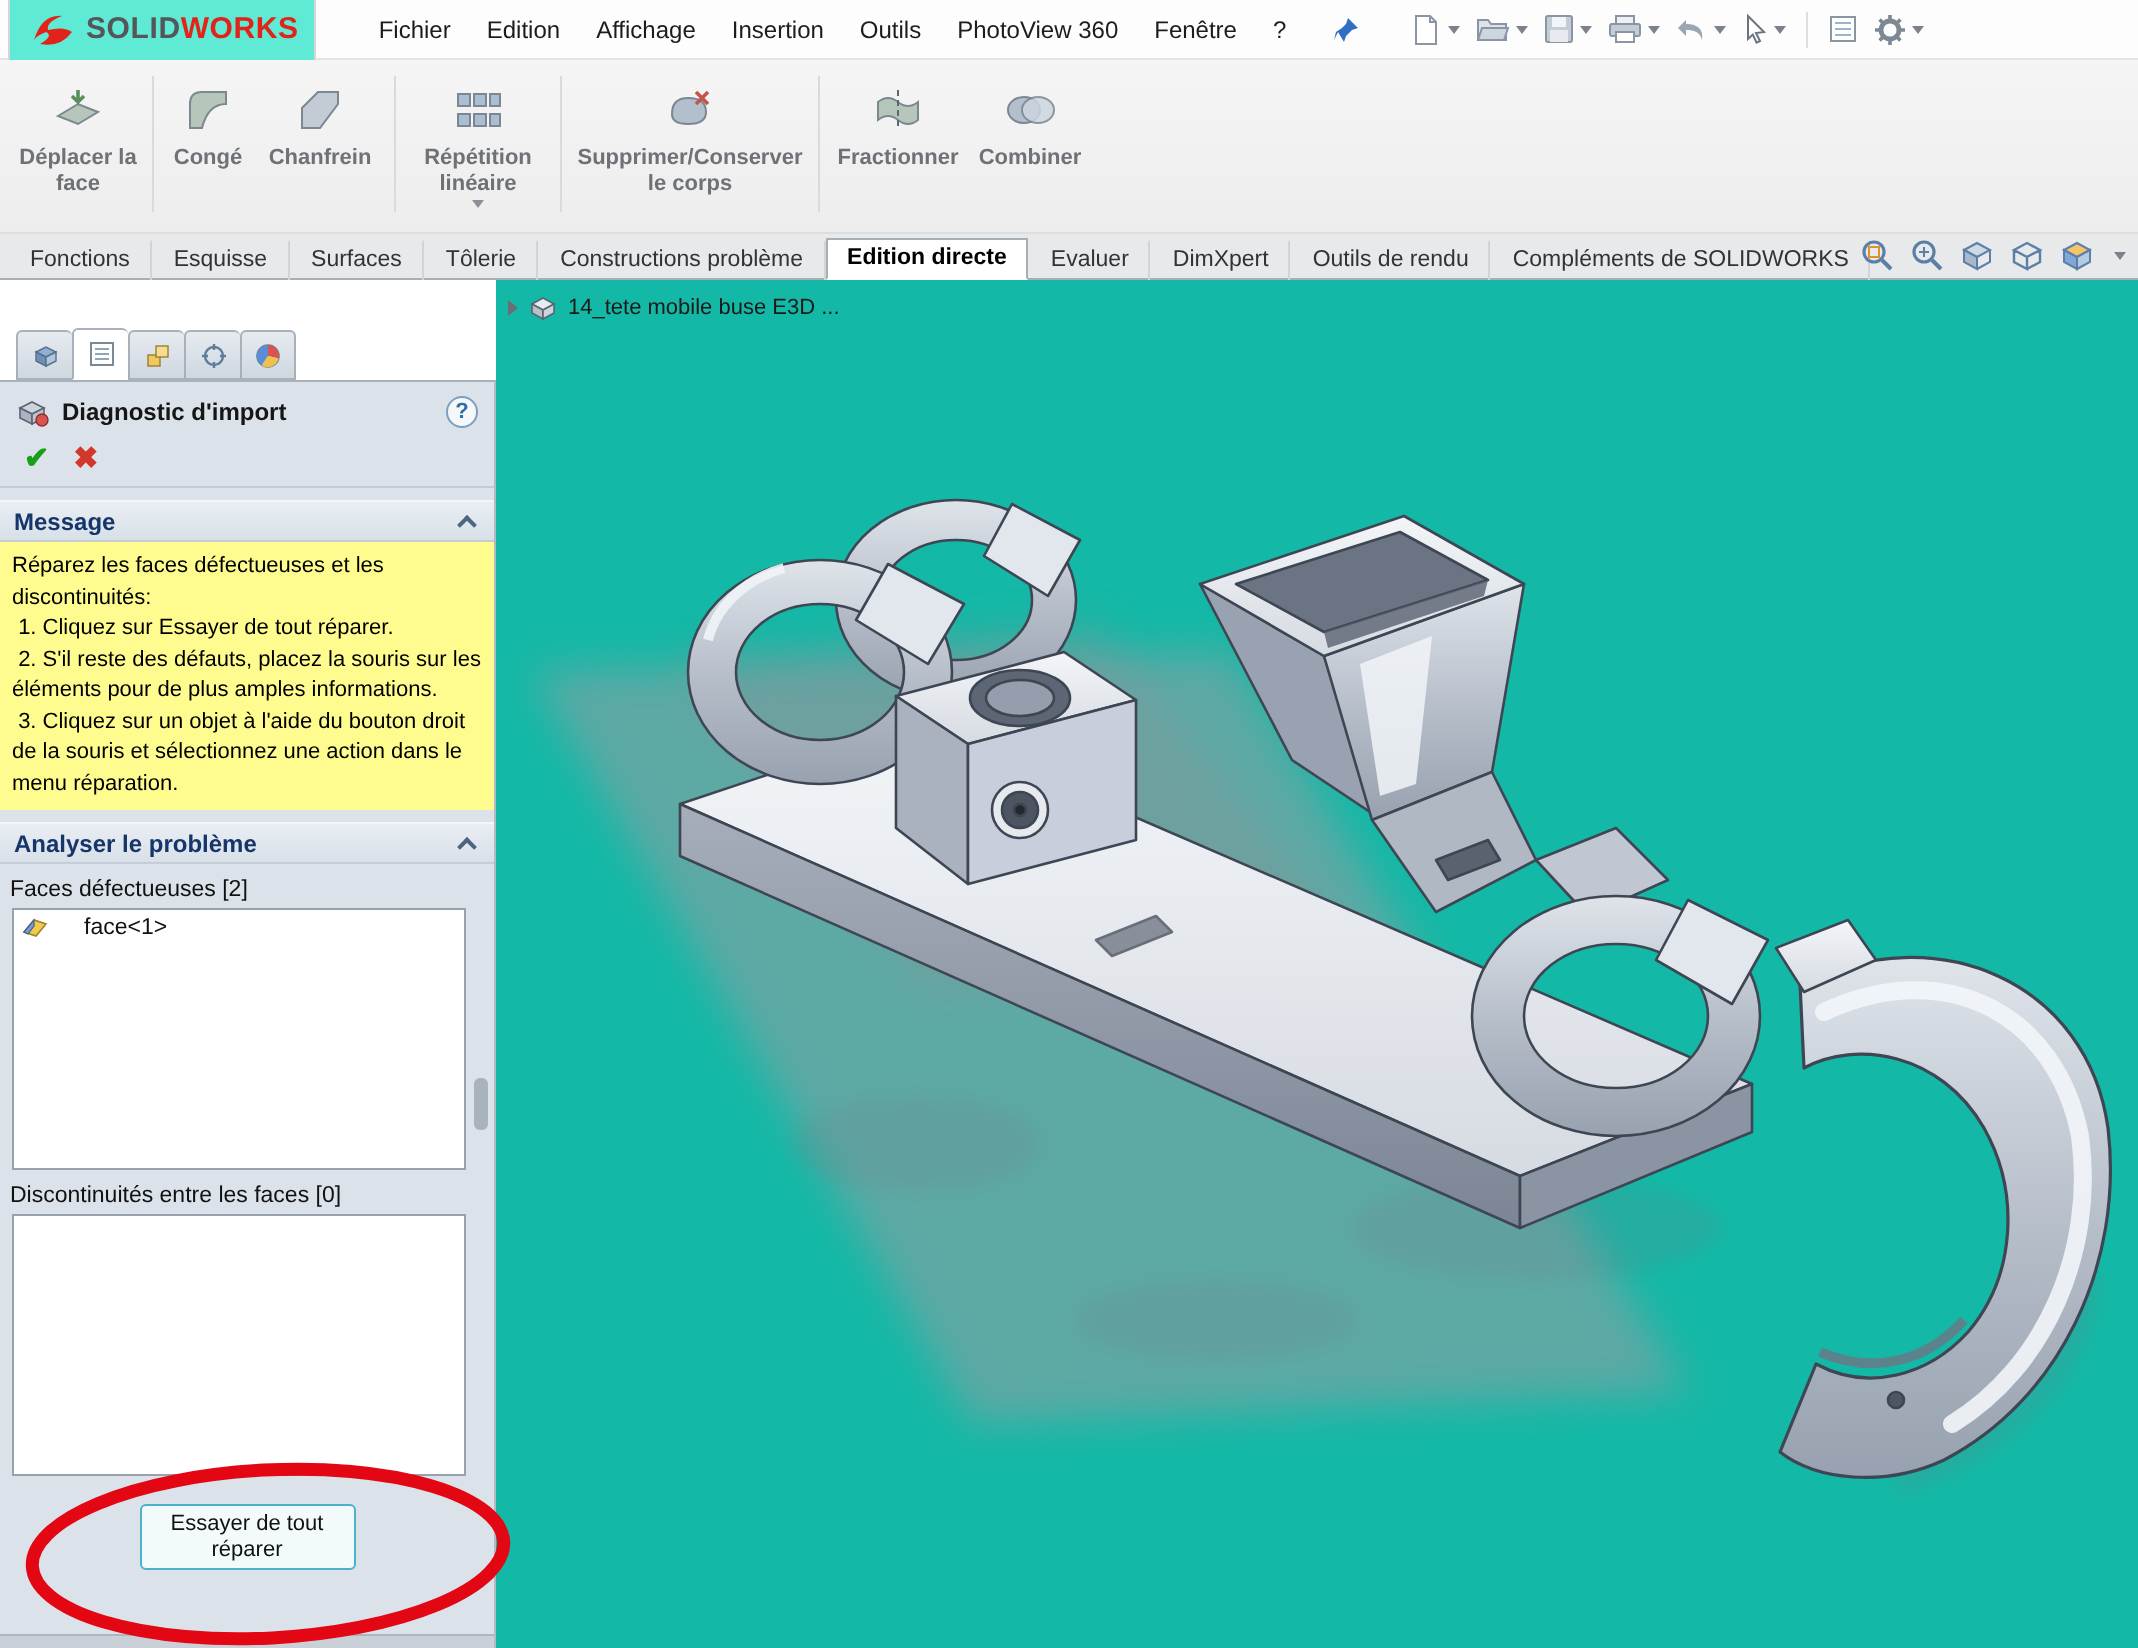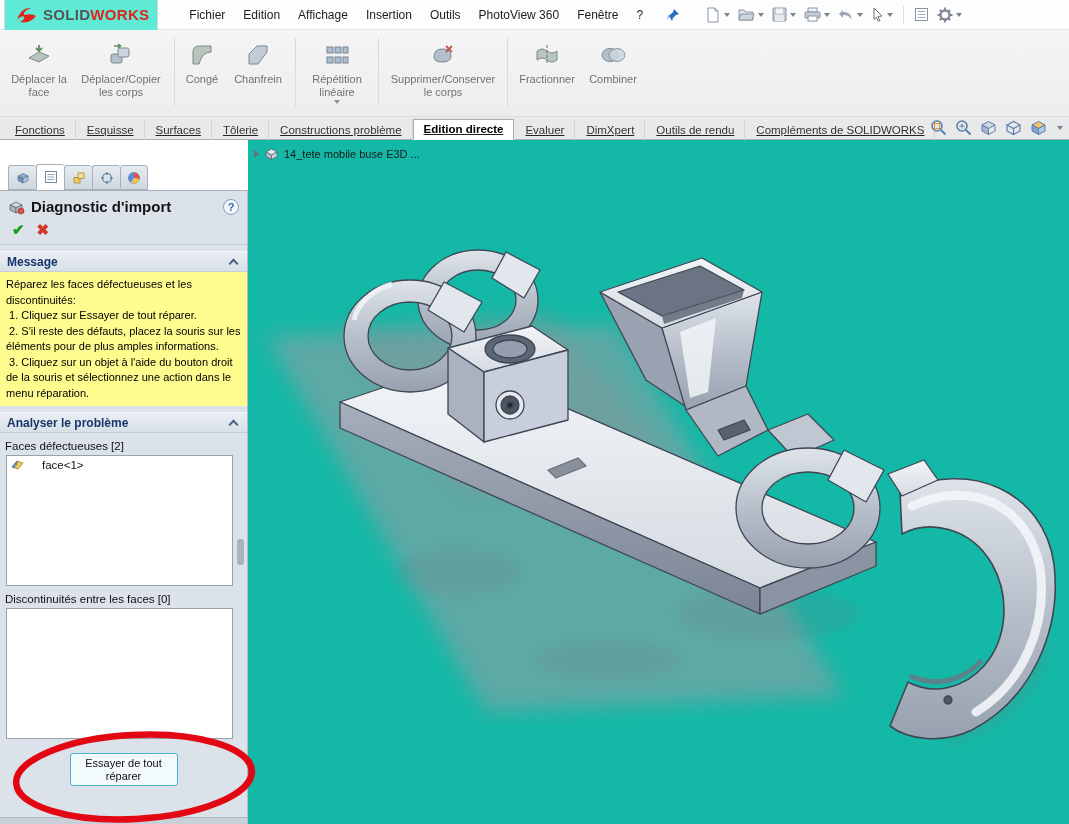--- a/index.html
+++ b/index.html
@@ -14,46 +14,46 @@
   .logo .solid{font-weight:bold;font-size:15px;color:#55565a;letter-spacing:.3px;}
   .logo .works{font-weight:bold;font-size:15px;color:#e2231a;letter-spacing:.3px;}
   .menus{display:flex;align-items:center;margin-left:18px;}
   .menu-item{padding:5px 9px;cursor:default;color:#1c1c1c;}
   .pin{margin-left:14px;display:flex;align-items:center;}
   .qat{display:flex;align-items:center;margin-left:22px;gap:2px;}
   .tbtn{display:flex;align-items:center;padding:2px 3px;border-radius:2px;}
   .caret{width:0;height:0;border-left:3px solid transparent;border-right:3px solid transparent;border-top:4px solid #7c828a;margin-left:3px;}
   .vsep{width:1px;height:18px;background:#dcdfe2;margin:0 5px;}
   
-  .ribbon{position:absolute;left:0;top:30px;width:1069px;height:87px;background:linear-gradient(#f5f5f6,#ededee);border-bottom:1px solid #dcdedf;display:flex;align-items:flex-start;padding:6px 4px 0 6px;}
+  .ribbon{position:absolute;left:0;top:30px;width:1069px;height:87px;background:linear-gradient(#f5f5f6,#ededee);border-bottom:1px solid #dcdedf;display:flex;align-items:flex-start;padding:6px 4px 0 6px;font-weight:bold;}
   .rbtn{display:flex;flex-direction:column;align-items:center;padding:4px 2px;border-radius:2px;}
   .ricon{height:30px;display:flex;align-items:center;justify-content:center;}
   .rlabel{font-size:11px;line-height:12.5px;color:#6e7276;text-align:center;margin-top:3px;}
   .rsep{width:1px;height:68px;background:#d8dadc;margin:2px 4px 0 4px;align-self:flex-start;}
   .rcaret{width:0;height:0;border-left:3px solid transparent;border-right:3px solid transparent;border-top:4px solid #8a9096;margin-top:2px;}
   
-  .tabbar{position:absolute;left:0;top:117px;width:1069px;height:23px;background:#e7e9eb;border-bottom:1px solid #a9aeb4;display:flex;align-items:flex-end;padding-left:4px;text-decoration:underline;}
+  .tabbar{position:absolute;left:0;top:117px;width:1069px;height:23px;background:#e7e9eb;border-bottom:1px solid #a9aeb4;display:flex;align-items:flex-end;padding-left:4px;}
   .tab{font-size:11.5px;padding:3px 10px 4px;color:#333;border:1px solid transparent;border-bottom:none;margin-bottom:-1px;border-right:1px solid #d2d5d8;}
   .tab.active{background:#fff;border:1px solid #a9aeb4;border-bottom:1px solid #fff;font-weight:bold;color:#000;}
   .viewtools{position:absolute;right:6px;top:118px;display:flex;align-items:center;gap:6px;}
   .vt{display:flex;align-items:center;padding:1px;}
   
   .main{position:absolute;left:0;top:140px;width:1069px;height:684px;background:#fff;}
   .viewport{position:absolute;left:248px;top:0;width:821px;height:684px;background:#14b8a6;overflow:hidden;}
   .docnode{position:absolute;left:6px;top:7px;display:flex;align-items:center;gap:5px;font-size:11px;color:#1a1a1a;}
   .tri-right{width:0;height:0;border-top:4px solid transparent;border-bottom:4px solid transparent;border-left:5px solid #6a6f76;}
   
   .side-panel{position:absolute;left:0;top:24px;width:248px;height:660px;}
   .ptabs{display:flex;align-items:flex-end;height:26px;padding-left:8px;}
   .ptab{width:28px;height:25px;display:flex;align-items:center;justify-content:center;background:linear-gradient(#e6ebf0,#cfd7df);border:1px solid #a8b1ba;border-right:none;border-radius:3px 3px 0 0;}
   .ptab:last-child{border-right:1px solid #a8b1ba;}
   .ptab.active{background:#fff;height:26px;border-bottom:1px solid #fff;}
   .pbody{position:relative;background:#dbe2ea;height:634px;border-top:1px solid #a8b1ba;border-right:1px solid #b4bac1;}
   .ptitle-row{display:flex;align-items:center;gap:6px;padding:7px 8px 4px 8px;}
-  .ptitle{font-weight:bold;font-size:15px;color:#161616;flex:1;}
+  .ptitle{font-weight:bold;font-size:12px;color:#161616;flex:1;}
   .help-badge{width:16px;height:16px;border:1.5px solid #7d9fbf;border-radius:50%;color:#2f6ca8;font-size:11px;font-weight:bold;display:flex;align-items:center;justify-content:center;background:#f4f8fb;}
   .okrow{display:flex;align-items:center;gap:12px;padding:2px 0 5px 12px;border-bottom:1px solid #c3cbd4;}
   .ok-glyph{color:#17a017;font-size:15px;font-weight:bold;}
   .cancel-glyph{color:#d2372c;font-size:15px;font-weight:bold;}
   .sec-h{position:relative;height:21px;display:flex;align-items:center;padding-left:7px;background:linear-gradient(#e9eef3,#d8e0e8);border-top:1px solid #f3f6f9;border-bottom:1px solid #c6cdd6;font-weight:bold;color:#15356b;font-size:12px;margin-top:6px;}
   .sec-h:first-of-type{margin-top:8px;}
   .chev-up{position:absolute;right:10px;top:8px;width:7px;height:7px;border-left:2px solid #4d6582;border-top:2px solid #4d6582;transform:rotate(45deg);}
   .msgbox{background:#fffc8f;color:#000;font-size:11px;line-height:15.5px;padding:5px 6px;white-space:pre-wrap;}
   .flabel{font-size:11.5px;color:#111;margin:7px 4px 3px 5px;}
   .listbox{width:227px;height:131px;margin-left:6px;background:#fff;border:1px solid #98a2ac;overflow:hidden;}
@@ -155,30 +155,20 @@
 
 <div class="ribbon">
   <div class="rbtn" style="width:66px">
     <span class="ricon">
       <svg width="26" height="26" viewBox="0 0 26 26">
           <path d="M3 16 L13 10 L23 14 L13 20 Z" fill="#b7c6ba" stroke="#7b8791"></path>
           <path d="M13 3 V9 M10 6 L13 9 L16 6" fill="none" stroke="#5d8f5d" stroke-width="1.8"></path>
         </svg>
     </span>
     <span class="rlabel">Déplacer la face</span>
-  </div>
-  <div class="rbtn" style="width:98px">
-    <span class="ricon">
-      <svg width="26" height="26" viewBox="0 0 26 26">
-          <rect x="3" y="12" width="11" height="9" rx="2" fill="#b3bfcc" stroke="#7b8791"></rect>
-          <rect x="10" y="6" width="11" height="9" rx="2" fill="#cdd6df" stroke="#7b8791"></rect>
-          <path d="M6 4 H12 M10 2.2 L12.5 4 L10 5.8" fill="none" stroke="#5d8f5d" stroke-width="1.5"></path>
-        </svg>
-    </span>
-    <span class="rlabel">Déplacer/Copier les corps</span>
   </div>
   <i class="rsep"></i>
   <div class="rbtn" style="width:46px">
     <span class="ricon">
       <svg width="26" height="26" viewBox="0 0 26 26">
           <path d="M4 22 V10 Q4 4 10 4 H22 L22 10 Q13 10 10 22 Z" fill="#b7c6ba" stroke="#7b8791"></path>
         </svg>
     </span>
     <span class="rlabel">Congé</span>
   </div>

